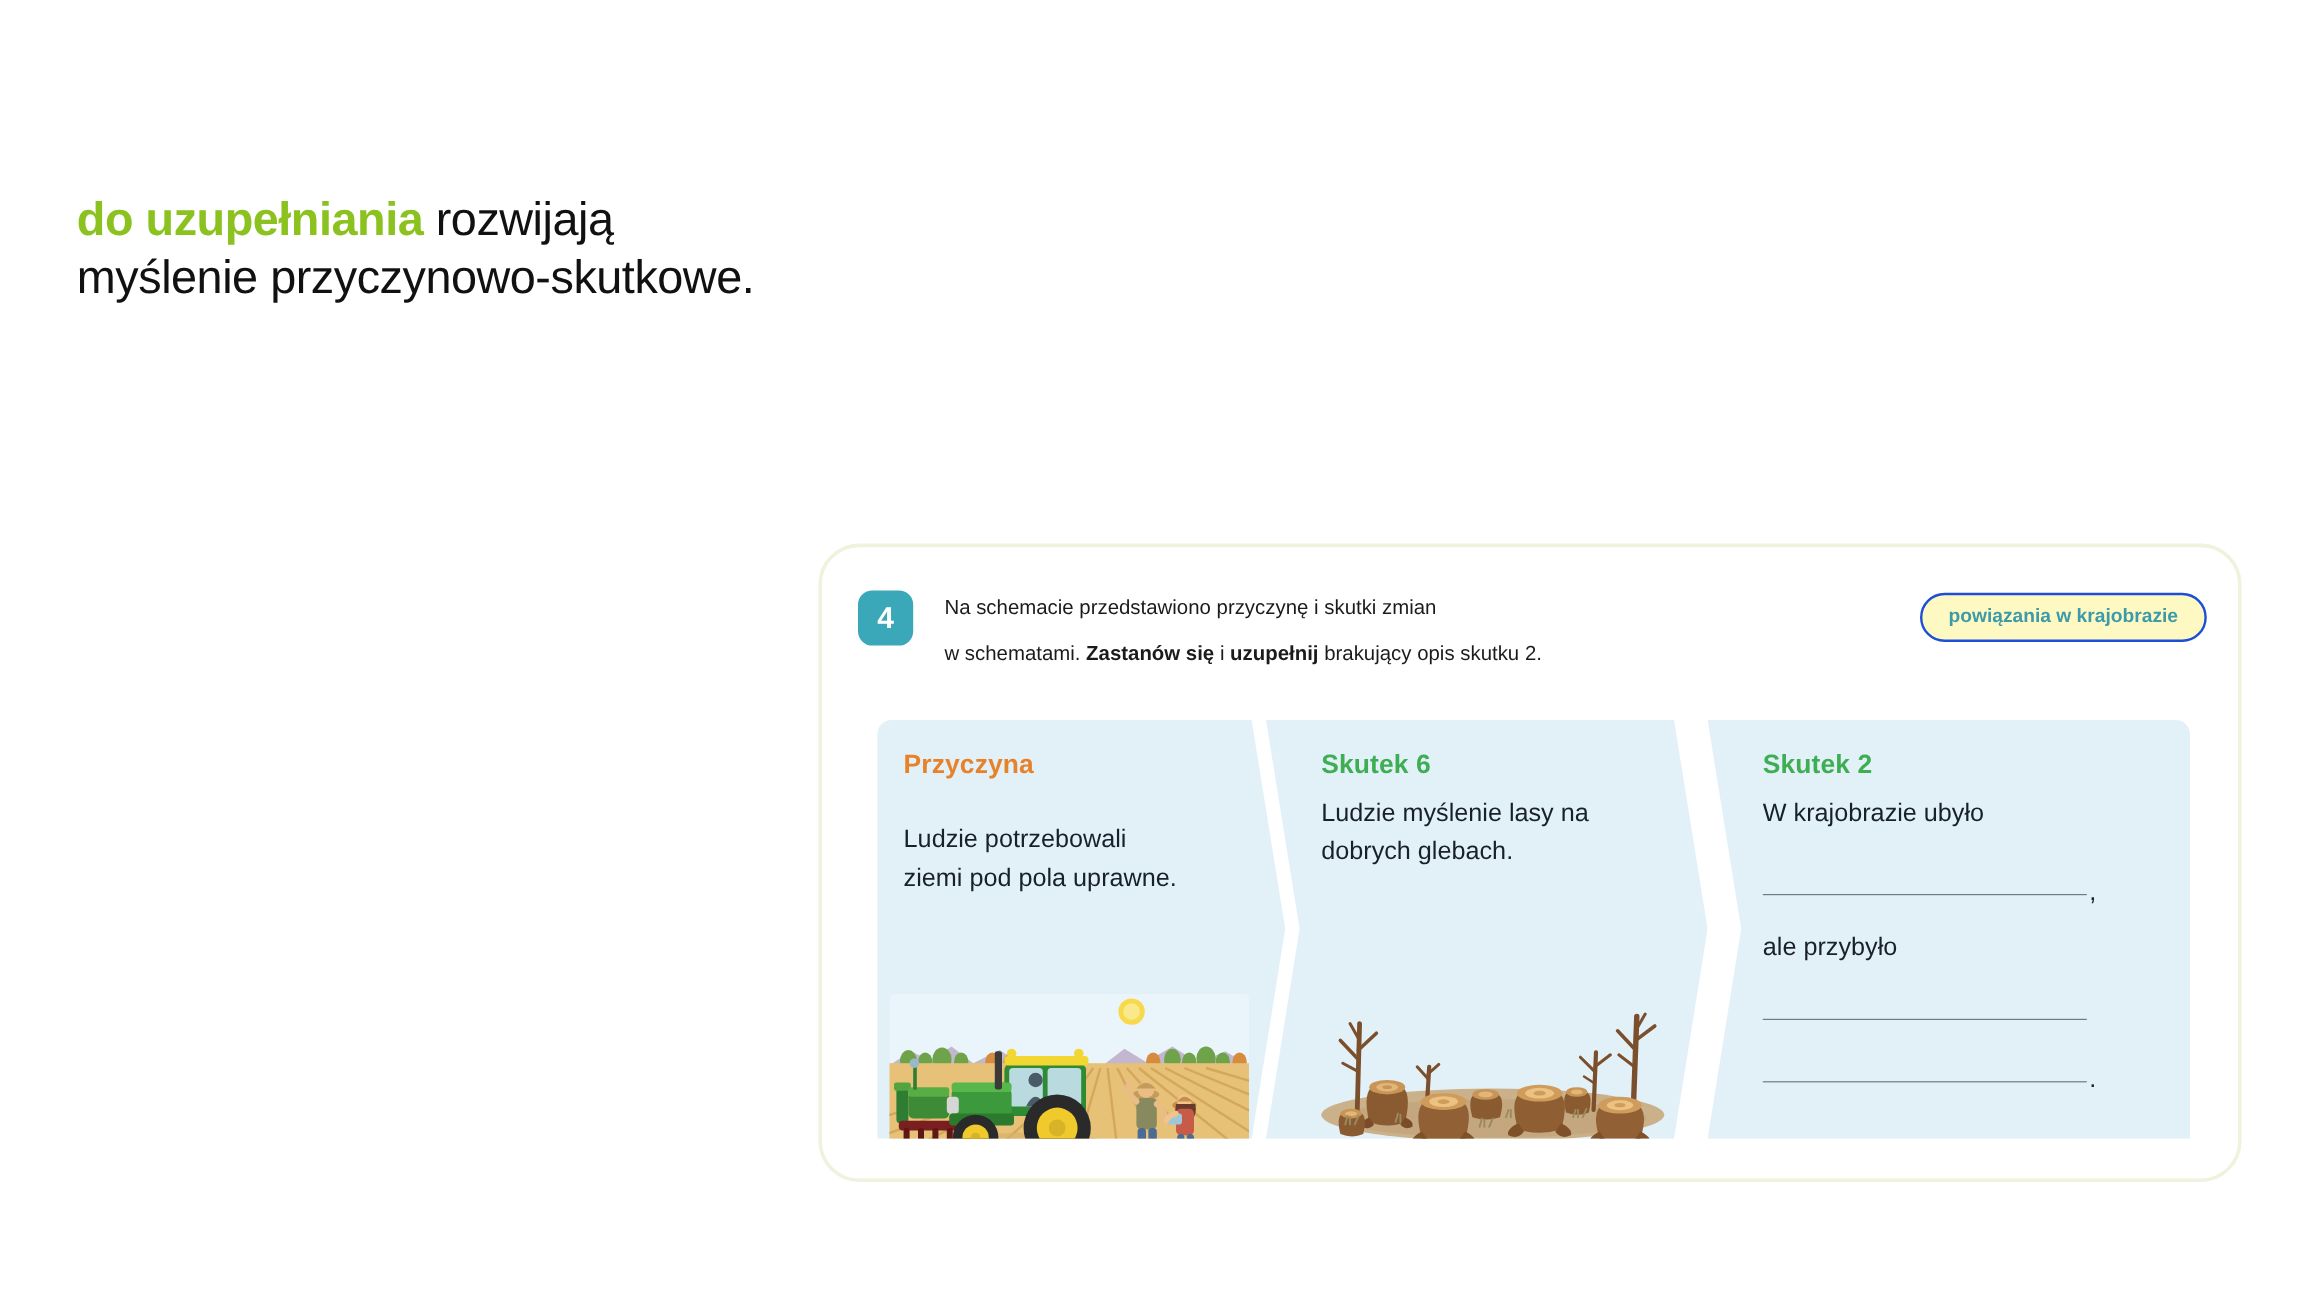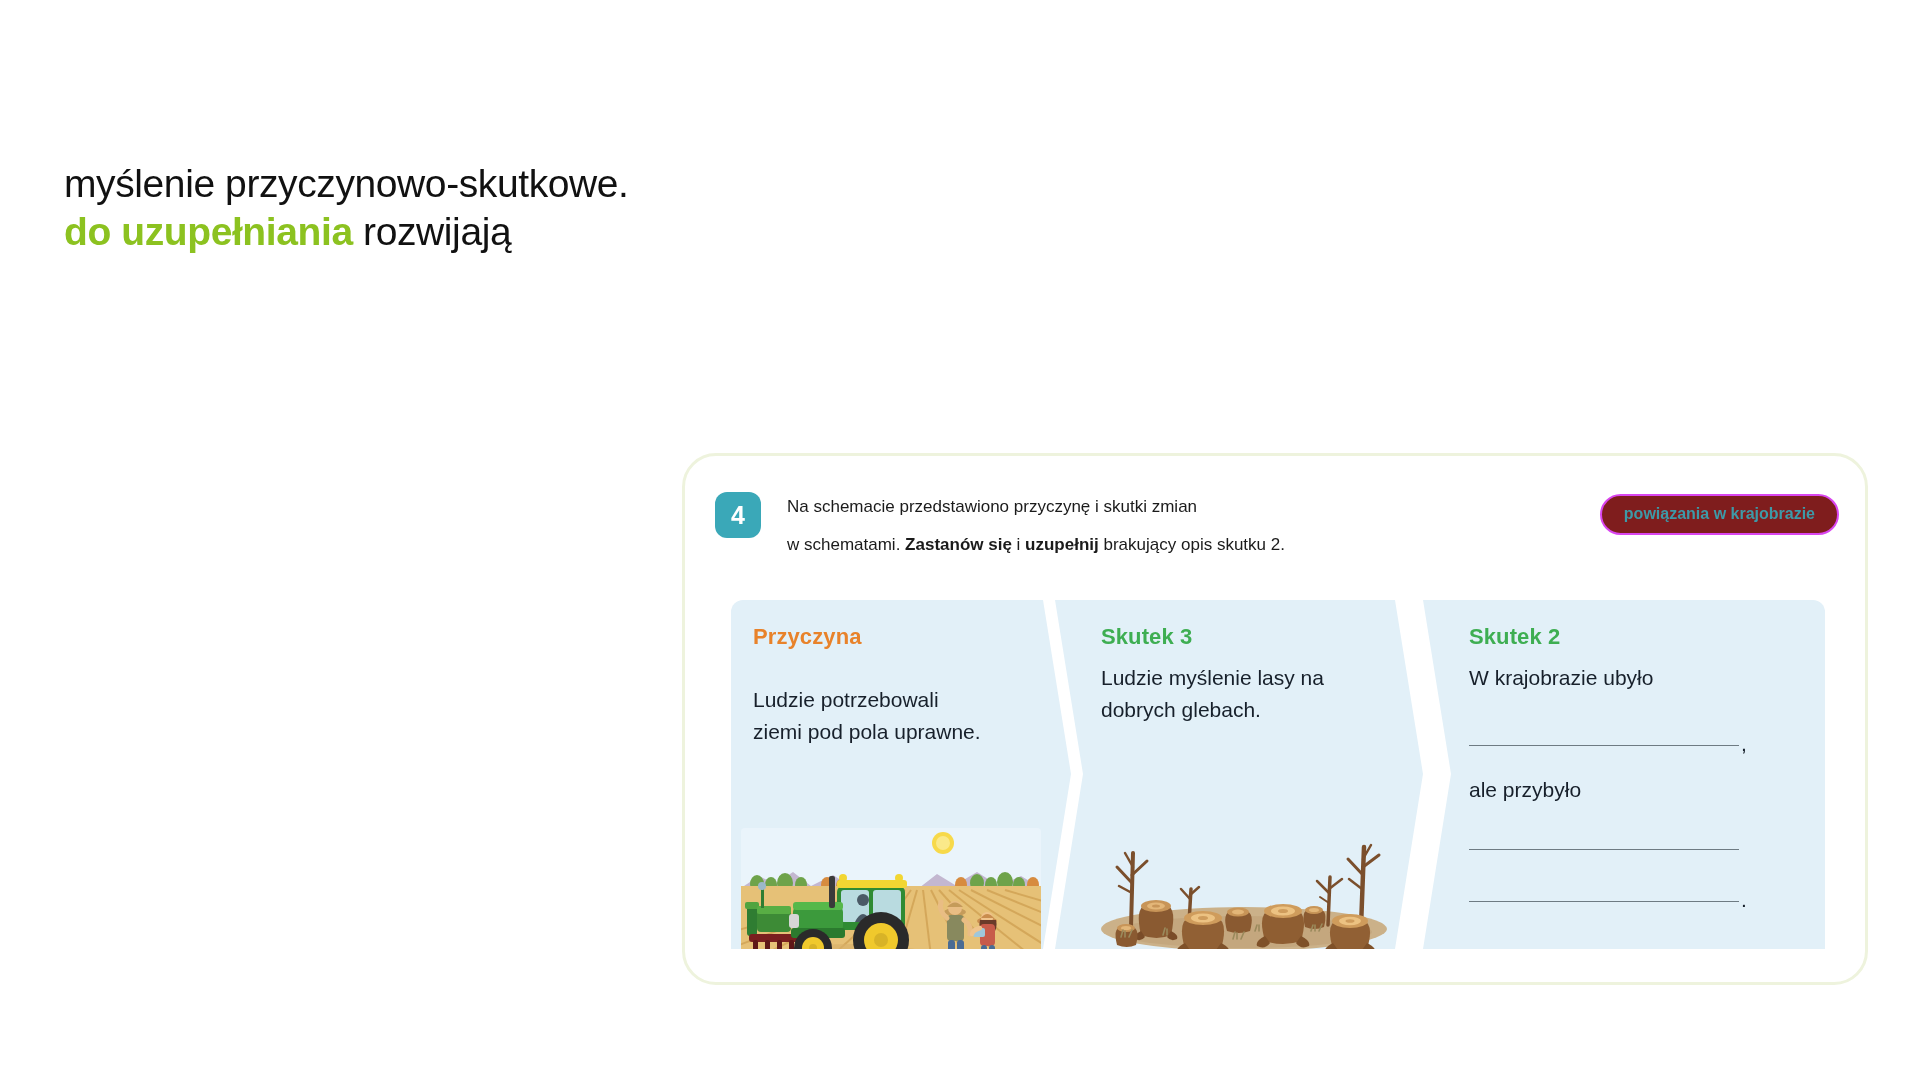--- a/index.html
+++ b/index.html
@@ -83,23 +83,23 @@
     font-size: 17px;
     line-height: 38px;
     color: #1b1b1b;
   }
   .q-text b { font-weight: 700; }
 
   .topic-pill {
     position: absolute;
     right: 0;
     top: 6px;
-    border: 2px solid #d946ef;
+    border: 2px solid #1d4ed8;
     border-radius: 22px;
-    background: #7f1d1d;
+    background: #fef9c3;
     color: #3d9aa8;
     font-size: 16px;
     font-weight: 700;
     padding: 9px 22px 10px 22px;
     white-space: nowrap;
   }
 
   
   .panels {
     position: absolute;
@@ -213,22 +213,22 @@
   }
   .illus svg { display: block; }
 
   .illus-1 { left: 10px; bottom: 0; width: 300px; height: 145px; }
   .illus-2 { left: 44px; bottom: 22px; width: 290px; height: 120px; }
 </style>
 </head>
 <body>
 
 <div class="headline">
+  <span class="ln"><span class="hl-green">do uzupełniania</span><span class="hl-dark"> rozwijają</span></span>
   <span class="ln"><span class="hl-dark">myślenie przyczynowo-skutkowe.</span></span>
-  <span class="ln"><span class="hl-green">do uzupełniania</span><span class="hl-dark"> rozwijają</span></span>
 </div>
 
 <div class="card">
 
   <div class="card-head">
     <div class="q-badge">4</div>
 
     <div class="q-text">
       <span>Na schemacie przedstawiono przyczynę i skutki zmian</span><br>
       <span>w schematami. </span><b>Zastanów się</b><span> i </span><b>uzupełnij</b><span> brakujący opis skutku 2.</span>
@@ -376,21 +376,21 @@
                 <path d="M239 100 q-7 2 -8 6" stroke="#f0c48c" stroke-width="4.5" fill="none" stroke-linecap="round"></path>
               </g>
             </g>
           </svg>
         </div>
       </div>
     </div>
 
     <div class="panel panel-2 p2">
       <div class="panel-inner">
-        <div class="panel-title">Skutek 3</div>
+        <div class="panel-title">Skutek 6</div>
         <div class="panel-body">
           <span>Ludzie myślenie lasy na</span><br>
           <span>dobrych glebach.</span>
         </div>
 
         <div class="illus illus-2">
           <svg width="290" height="120" viewBox="0 0 290 120" xmlns="http://www.w3.org/2000/svg">
 
             <ellipse cx="145" cy="98" rx="143" ry="22" fill="#cbb189"></ellipse>
             <ellipse cx="145" cy="101" rx="128" ry="16" fill="#c1a47b" opacity="0.75"></ellipse>

